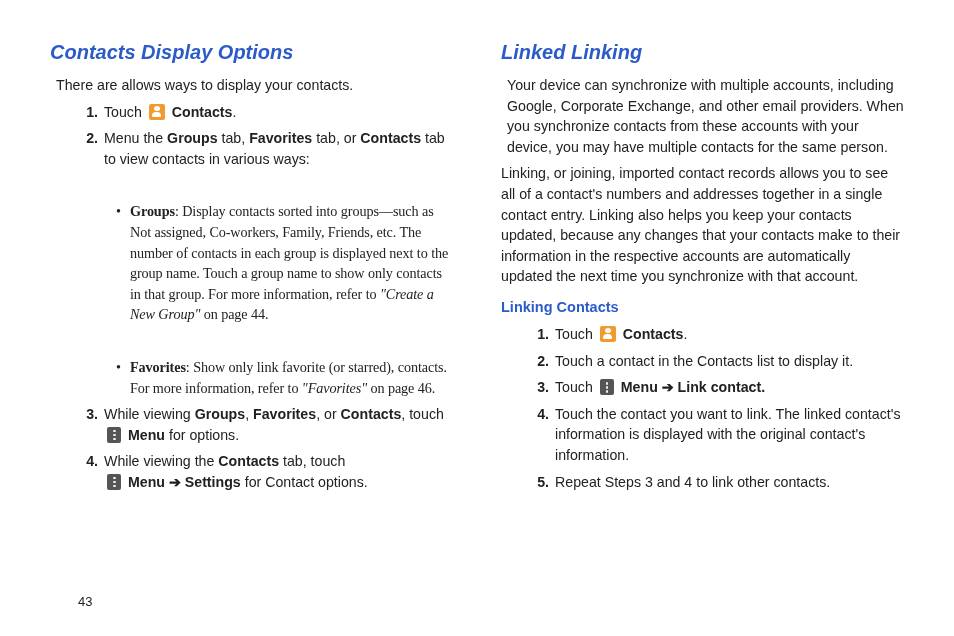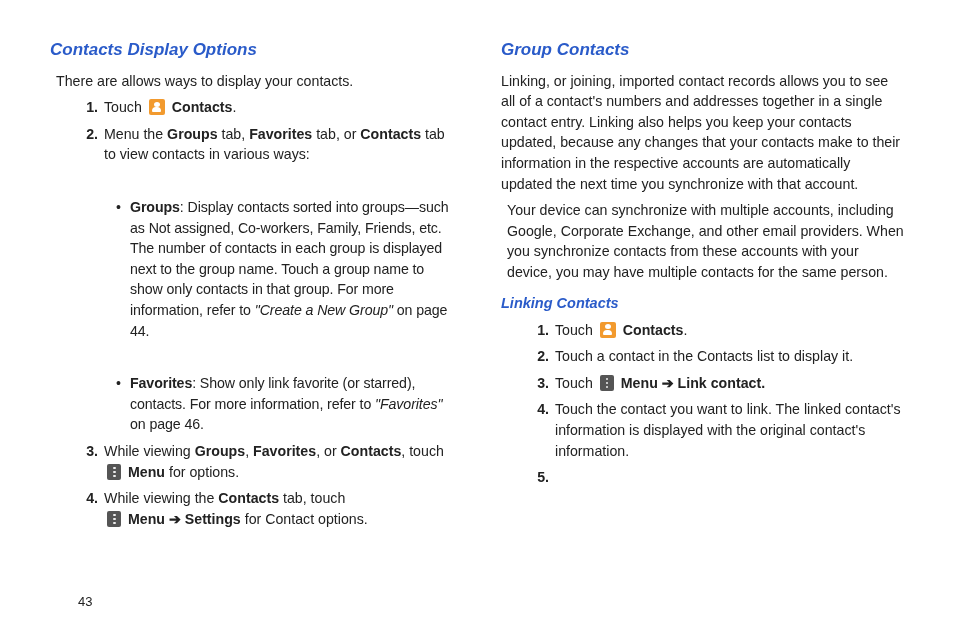--- a/index.html
+++ b/index.html
@@ -19,29 +19,28 @@
     gap: 48px;
   }
   .col {
     flex: 1;
     min-width: 0;
   }
   .section-head {
     color: #2a5bc9;
     font-style: italic;
     font-weight: bold;
-    font-size: 17px;
+    font-size: 20px;
     margin-bottom: 8px;
   }
   .sub-head {
     color: #2a5bc9;
     font-weight: bold;
     font-size: 14.5px;
     margin: 10px 0 6px 0;
-    font-style: italic;
   }
   p.intro { margin: 0 0 6px 6px; }
   p.body { margin: 0 0 6px 0px; }
   ol.numlist {
     list-style: none;
     padding-left: 26px;
   }
   ol.numlist > li {
     position: relative;
     padding-left: 28px;
@@ -57,21 +56,21 @@
   }
   ul.bullets {
     list-style: none;
     padding-left: 14px;
     margin: 4px 0 4px 0;
   }
   ul.bullets > li {
     position: relative;
     padding-left: 12px;
     margin-bottom: 4px;
-    font-family: Liberation Sans, sans-serif;
+    font-family: Liberation Serif, serif;
     letter-spacing: -0.1px;
     margin-top: 32px;
   }
   ul.bullets > li::before {
     content: "•";
     position: absolute;
     left: -2px;
     top: 0;
   }
   .b { font-weight: bold; }
@@ -170,23 +169,23 @@
         <span class="num">4.</span>
         <span>
           <span>While viewing the </span><span class="b">Contacts</span><span> tab, touch </span>
           <span class="nowrap"><span class="icon icon-menu"></span> <span class="b">Menu</span><span class="b arrow"> ➔ </span></span><span class="b">Settings</span><span> for Contact options.</span>
         </span>
       </li>
     </ol>
   </div>
 
   <div class="col">
-    <div class="section-head">Group Contacts</div>
+    <div class="section-head">Linked Linking</div>
+    <p class="body" style="margin-left:6px">Your device can synchronize with multiple accounts, including Google, Corporate Exchange, and other email providers. When you synchronize contacts from these accounts with your device, you may have multiple contacts for the same person.</p>
     <p class="body">Linking, or joining, imported contact records allows you to see all of a contact's numbers and addresses together in a single contact entry. Linking also helps you keep your contacts updated, because any changes that your contacts make to their information in the respective accounts are automatically updated the next time you synchronize with that account.</p>
-    <p class="body" style="margin-left:6px">Your device can synchronize with multiple accounts, including Google, Corporate Exchange, and other email providers. When you synchronize contacts from these accounts with your device, you may have multiple contacts for the same person.</p>
 
     <div class="sub-head">Linking Contacts</div>
 
     <ol class="numlist">
       <li>
         <span class="num">1.</span>
         <span>
           <span>Touch </span><span class="icon icon-contacts"></span>
           <span class="b">Contacts</span><span>.</span>
         </span>
@@ -200,19 +199,20 @@
         <span>
           <span>Touch </span><span class="nowrap"><span class="icon icon-menu"></span> <span class="b">Menu</span><span class="b arrow"> ➔ </span><span class="b">Link contact.</span></span>
         </span>
       </li>
       <li>
         <span class="num">4.</span>
         <span>Touch the contact you want to link. The linked contact's information is displayed with the original contact's information.</span>
       </li>
       <li>
         <span class="num">5.</span>
+        <span>Repeat Steps 3 and 4 to link other contacts.</span>
       </li>
     </ol>
   </div>
 
 </div>
 
 <div class="pagenum">43</div>
 
 </body></html>

